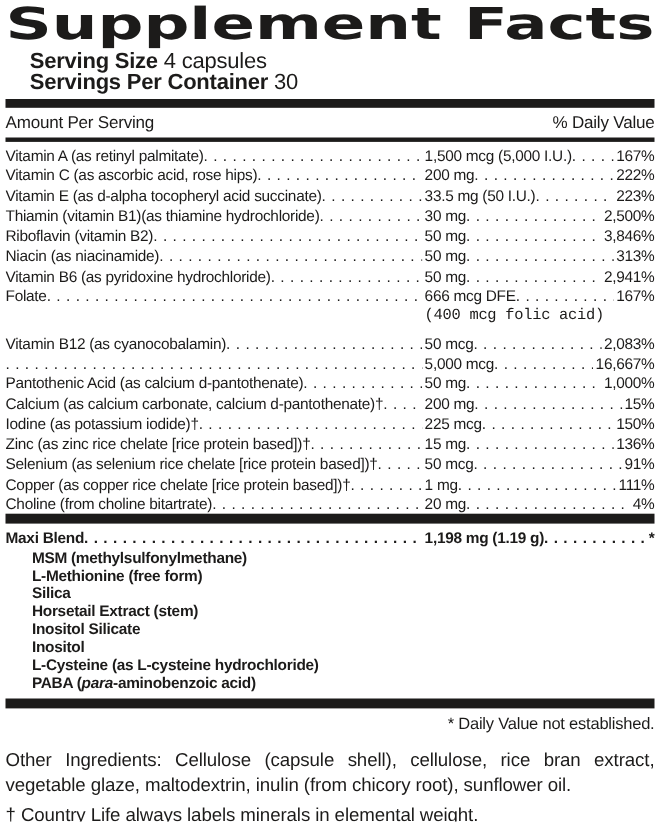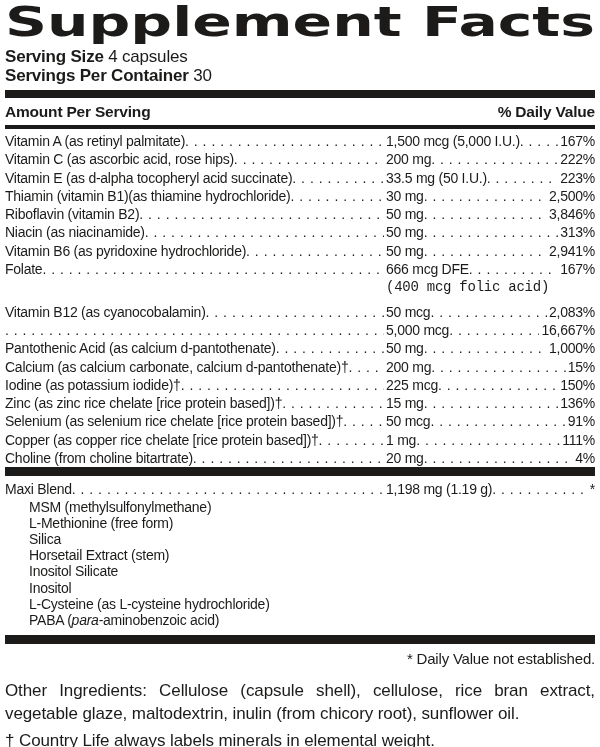--- a/index.html
+++ b/index.html
@@ -19,48 +19,48 @@
     display: inline-block;
     font-family: "DejaVu Sans", "Liberation Sans", sans-serif;
     font-weight: 900;
     font-size: 40px;
     line-height: 44px;
     letter-spacing: 0px;
     transform-origin: left bottom;
     white-space: nowrap;
   }
   
-  .serving { margin-top: 3px; font-size: 17px; line-height: 19px; letter-spacing: -0.2px; }
+  .serving { margin-top: 3px; font-size: 20px; line-height: 19px; letter-spacing: -0.2px; margin-left: 22px; }
   .serving b { font-weight: bold; }
   
   .bar { background: #1c1b1a; }
   .bar-8 { height: 8px; margin-top: 5px; }
   .bar-4 { height: 4px; }
   .bar-9 { height: 9px; }
   
   .thead {
     display: flex; justify-content: space-between; align-items: baseline;
-    font-weight: bold; font-size: 15.5px; padding: 5px 0 4px;
+    font-weight: normal; font-size: 15.5px; padding: 5px 0 4px;
     letter-spacing: -0.2px;
   }
   
   .rows { padding-top: 3px; font-size: 14px; line-height: 18.3px; letter-spacing: -0.25px; }
   .row { display: flex; align-items: baseline; }
   .lft { flex: 0 0 379px; display: flex; align-items: baseline; overflow: hidden; min-width: 0; }
   .nm { flex: 0 0 auto; white-space: nowrap; }
   .dots { flex: 1 1 auto; min-width: 0; overflow: hidden; white-space: nowrap; }
   .dots::before {
     content: " . . . . . . . . . . . . . . . . . . . . . . . . . . . . . . . . . . . . . . . . . . . . . . . . . . . . . . . . . . . .";
     letter-spacing: 0.5px;
   }
   .amt { flex: 0 0 auto; white-space: nowrap; padding-left: 2px; }
   .pct { flex: 0 0 auto; white-space: nowrap; text-align: right; padding-left: 2px; }
   .amt2 { margin-left: 381px; margin-bottom: 6px; white-space: nowrap; font-family: Liberation Mono, monospace; }
   
-  .blend { padding-top: 4px; font-size: 14px; line-height: 18.3px; letter-spacing: -0.25px; }
+  .blend { padding-top: 4px; font-size: 14px; line-height: 18.3px; letter-spacing: -0.25px; font-weight: bold; }
   .blend-items { padding-left: 24px; line-height: 16.2px; padding-bottom: 7px; }
   .blend-items .bi { display: block; }
   .blend-items i { font-style: italic; }
   
   .dv-note { font-size: 15px; padding: 6px 0 4px; letter-spacing: -0.2px; text-align: right; }
   .other { margin-top: 9px; font-size: 17px; line-height: 22.5px; text-align: justify; letter-spacing: -0.1px; }
   .elemental { margin-top: 5px; font-size: 17px; line-height: 22px; letter-spacing: -0.1px; }
 </style>
 </head>
 <body>

